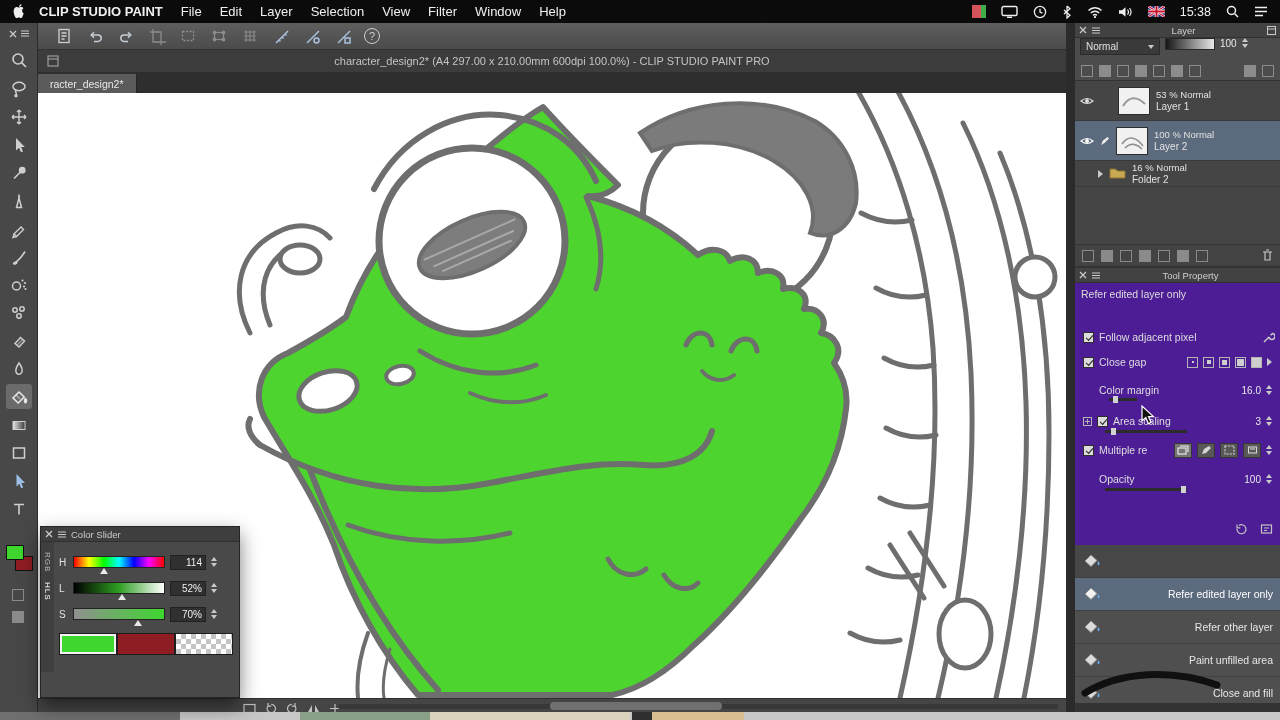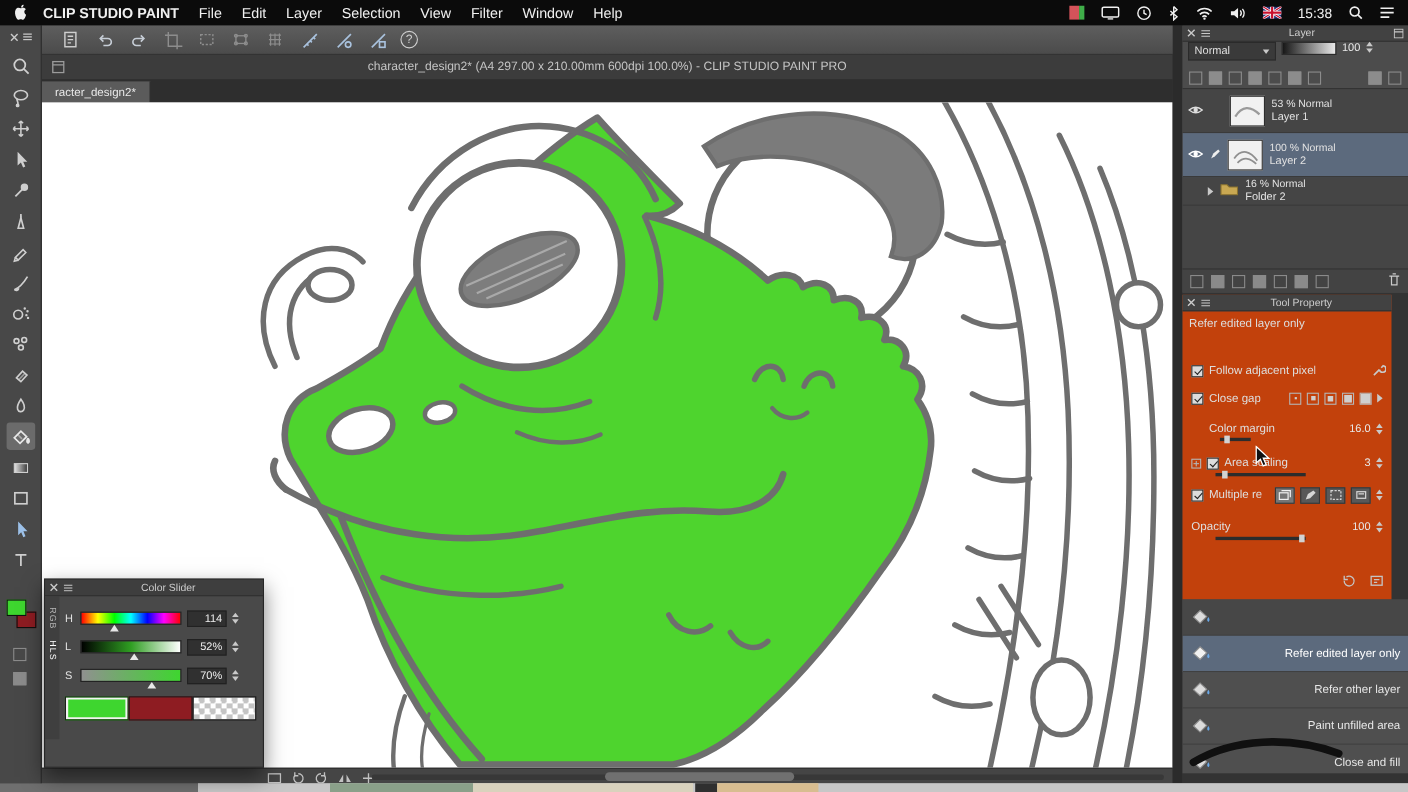--- a/index.html
+++ b/index.html
@@ -81,21 +81,21 @@
   .lrow{display:flex;align-items:center;height:40px;border-bottom:1px solid #3a3a3a;padding:0 5px;gap:6px;color:#e2e2e2}
   .lrow.sel{background:var(--selection)}
   .lrow.folder{height:26px}
   .thumb{width:32px;height:28px;background:#f1f1f1;border:1px solid #2d2d2d;display:flex;align-items:center;justify-content:center}
   .meta{display:flex;flex-direction:column;font-size:9.5px;line-height:11.5px}
   .meta .lname{font-size:10px}
   .sp{width:12px}
   .exp{width:0;height:0;border-top:4px solid transparent;border-bottom:4px solid transparent;border-left:5px solid #c9c9c9}
   .lp-bottom{display:flex;align-items:center;gap:7px;padding:0 7px;height:22px;background:#434343;border-top:1px solid #333}
 
-  .tp{position:absolute;left:0;top:245px;width:190px;height:277px;background:#c2410c}
+  .tp{position:absolute;left:0;top:245px;width:205px;height:277px;background:#4c1d95}
   .tp-sub{font-size:10.5px;color:#ddd;padding:5px 6px 0;height:16px}
   .tp-wrench{position:absolute;right:5px;top:62px}
   .tp-opts{margin-top:26px}
   .tprow{position:relative;display:flex;align-items:center;gap:5px;padding:0 8px;color:#dedede;font-size:10.5px}
   .olbl{white-space:nowrap;overflow:hidden}
   .spx{flex:1}
   .cb{width:11px;height:11px;background:#dcdcdc;border:1px solid #2e2e2e;position:relative;flex:none}
   .cb::after{content:"";position:absolute;left:1.5px;top:2px;width:6px;height:3px;
              border-left:1.6px solid #222;border-bottom:1.6px solid #222;transform:rotate(-48deg)}
   .plus{width:9px;height:9px;border:1px solid #b5b5b5;position:relative;flex:none}
@@ -115,21 +115,21 @@
   .strow .lbl{flex:1;text-align:right}
   .strow.sel{background:var(--selection);color:#fff}
   .strow.partial{background:#474747}
   .st-swoosh{position:absolute;left:2px;top:120px;pointer-events:none;z-index:5}
 
   
   .csw{position:absolute;left:40px;top:526px;width:200px;height:172px;background:#494949;
        border:1px solid #262626;box-shadow:0 8px 18px rgba(0,0,0,.5);z-index:30}
   .csw-head{height:15px;background:#3e3e3e;display:flex;align-items:center;gap:5px;padding:0 4px;
             font-size:9.5px;color:#ccc;border-bottom:1px solid #303030}
-  .csw-title{flex:1;text-align:center}
+  .csw-title{flex:1;}
   .csw-tabs{position:absolute;left:0;top:15px;width:13px;height:130px;background:#3f3f3f;
             display:flex;flex-direction:column;align-items:center;gap:10px;padding-top:10px}
   .vtab{writing-mode:vertical-rl;font-size:8px;color:#b5b5b5;letter-spacing:1px}
   .vtab.act{color:#fff}
   .csrow{position:absolute;left:18px;display:flex;align-items:center;gap:5px;height:20px}
   .cslab{width:9px;font-size:10px;color:#e2e2e2}
   .bar{width:92px;height:12px;border:1px solid #222;position:relative;flex:none}
   .bar-h{background:linear-gradient(90deg,#f00,#ff0,#0f0,#0ff,#00f,#f0f,#f00)}
   .bar-l{background:linear-gradient(90deg,#000,#2f9e22 50%,#fff)}
   .bar-s{background:linear-gradient(90deg,#909090,var(--fg-swatch))}
@@ -717,21 +717,21 @@
                 <rect x="1.5" y="2" width="8" height="6"></rect>
                 <path d="M3,4 h5"></path>
               </svg>
             </span>
           <span class="stepper">
               <span class="tri-up"></span>
               <span class="tri-down"></span>
             </span>
         </div>
         <div class="tprow" style="height:32px">
-          <span class="olbl" style="">Opacity</span>
+          <span class="olbl" style="margin-left:16px">Opacity</span>
           <span class="spx"></span>
           <span class="val">100</span>
           <span class="stepper">
               <span class="tri-up"></span>
               <span class="tri-down"></span>
             </span>
           <span class="track" style="left:30px;width:82px">
               <span class="thumbsq" style="left:76px"></span>
             </span>
         </div>

